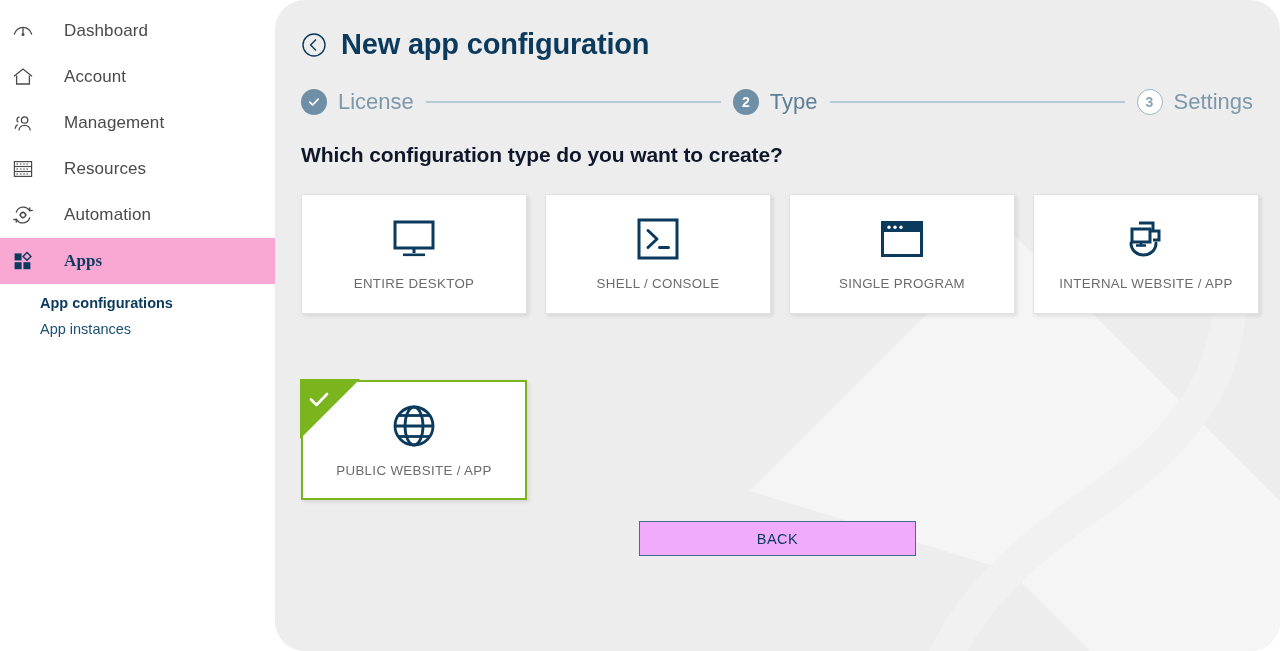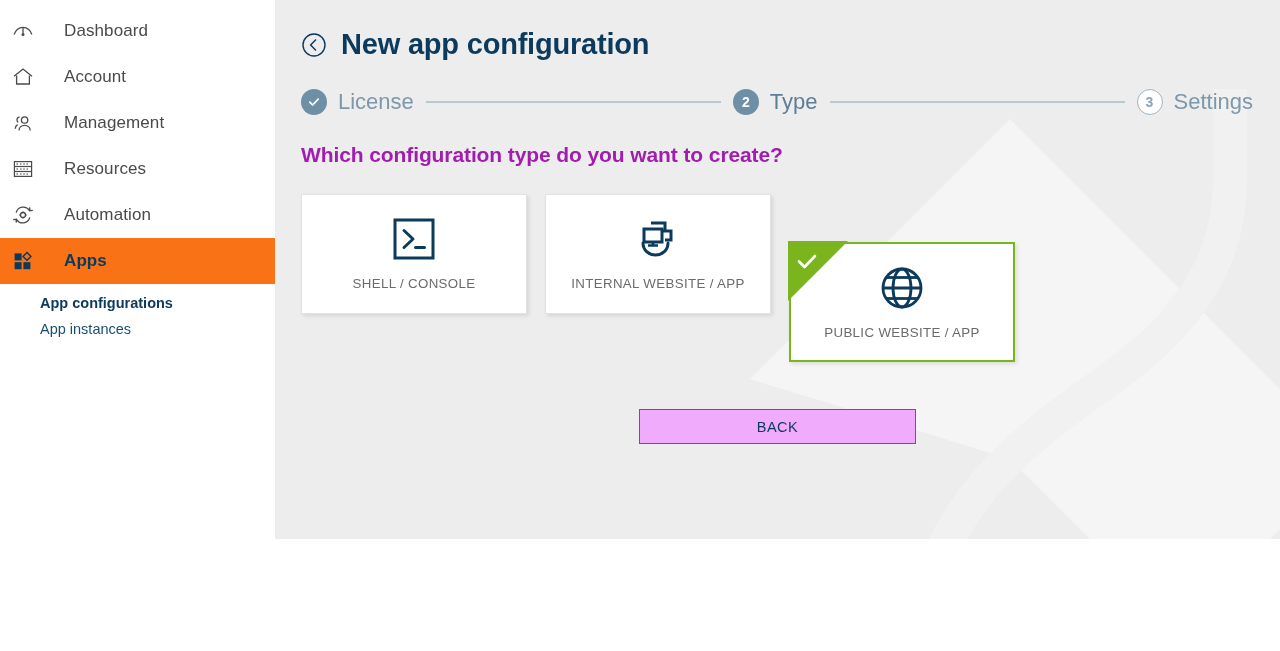--- a/index.html
+++ b/index.html
@@ -26,21 +26,21 @@
     padding-left: 10px;
     gap: 28px;
     cursor: pointer;
     color: #4a4a4a;
   }
   .nav-item .nav-label {
     font-size: 17px;
     letter-spacing: .1px;
     color: #4a4a4a;
   }
-  .nav-item.active { background: #f97316; }
+  .nav-item.active { background: #f9a8d4; font-family: Liberation Serif, serif; }
   .nav-item.active .nav-label { color: #0b3a5d; font-weight: 600; }
   .nav-icon {
     width: 26px; height: 26px;
     display: flex; align-items: center; justify-content: center;
     flex: 0 0 26px;
   }
   .nav-icon svg { display: block; }
   .subnav { padding-left: 40px; padding-top: 6px; }
   .subnav-item {
     font-size: 14.5px;
@@ -48,23 +48,24 @@
     height: 26px;
     display: flex; align-items: center;
     cursor: pointer;
   }
   .subnav-item.current { font-weight: 700; color: #0b3a5d; }
 
   
   .content {
     position: relative;
     flex: 1 1 auto;
-    height: 539px;
+    height: 651px;
     background: #ededed;
     overflow: hidden;
+    border-radius: 30px;
   }
   .watermark {
     position: absolute;
     right: -70px; bottom: -150px;
     width: 640px; height: 640px;
     opacity: 1;
     pointer-events: none;
     z-index: 0;
   }
   .content-inner { position: relative; z-index: 1; padding: 26px 24px 0 26px; }
@@ -97,21 +98,21 @@
   .step-label { font-size: 22px; color: #7d98ab; }
   .step.current .step-label { color: #5d7f95; }
   .step-line {
     flex: 1 1 auto; height: 1.5px; background: #b9c9d4;
     margin: 0 12px;
   }
 
   
   .question {
     margin-top: 28px;
-    font-size: 21px; font-weight: 700; color: #a21caf;
+    font-size: 21px; font-weight: 700; color: #0f172a;
     letter-spacing: -0.1px;
   }
 
   
   .card-grid {
     margin-top: 27px;
     display: flex; flex-wrap: wrap;
     gap: 18px 18px;
     width: 978px;
   }
@@ -298,32 +299,54 @@
         <div class="step upcoming">
           <span class="step-bubble open">3</span>
           <span class="step-label">Settings</span>
         </div>
       </div>
 
       <h2 class="question">Which configuration type do you want to create?</h2>
 
       <div class="card-grid">
 
+        <div class="opt-card">
+          <span class="opt-icon">
+            <svg width="46" height="42" viewBox="0 0 46 42" fill="none" stroke="#0b3a5d" stroke-width="3">
+              <rect x="4" y="4" width="38" height="26"></rect>
+              <path d="M23 30v5"></path>
+              <rect x="12" y="35.5" width="22" height="2.6" fill="#0b3a5d" stroke="none"></rect>
+            </svg>
+          </span>
+          <span class="opt-label">ENTIRE DESKTOP</span>
+        </div>
 
         <div class="opt-card">
           <span class="opt-icon">
             <svg width="44" height="44" viewBox="0 0 44 44" fill="none" stroke="#0b3a5d" stroke-width="3">
               <rect x="3" y="3" width="38" height="38"></rect>
               <path d="M12 13.5 21 22l-9 8.5" stroke-linecap="round" stroke-linejoin="round"></path>
               <path d="M23.5 30.5h9" stroke-linecap="round"></path>
             </svg>
           </span>
           <span class="opt-label">SHELL / CONSOLE</span>
         </div>
 
+        <div class="opt-card">
+          <span class="opt-icon">
+            <svg width="44" height="38" viewBox="0 0 44 38" fill="none">
+              <rect x="2.5" y="2.5" width="39" height="33" fill="none" stroke="#0b3a5d" stroke-width="3"></rect>
+              <rect x="2.5" y="2.5" width="39" height="9.5" fill="#0b3a5d"></rect>
+              <circle cx="9" cy="7.3" r="1.7" fill="#ffffff"></circle>
+              <circle cx="15" cy="7.3" r="1.7" fill="#ffffff"></circle>
+              <circle cx="21" cy="7.3" r="1.7" fill="#ffffff"></circle>
+            </svg>
+          </span>
+          <span class="opt-label">SINGLE PROGRAM</span>
+        </div>
 
         <div class="opt-card">
           <span class="opt-icon">
             <svg width="46" height="44" viewBox="0 0 46 44" fill="none" stroke="#0b3a5d" stroke-width="3">
               <path d="M16 6h14v9"></path>
               <rect x="9" y="12" width="18" height="13"></rect>
               <path d="M18 25v3M13 28.5h10" stroke-width="2.6"></path>
               <path d="M28 14h8v9h-6"></path>
               <path d="M8 26c0 7 5.6 12 12.5 12S33 33 33 26" stroke-linecap="round"></path>
             </svg>

